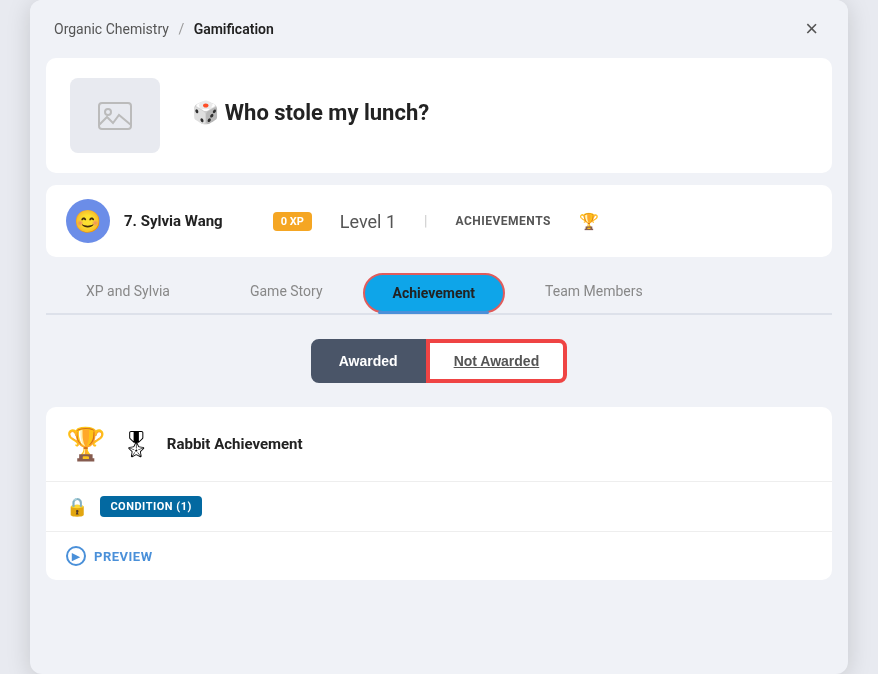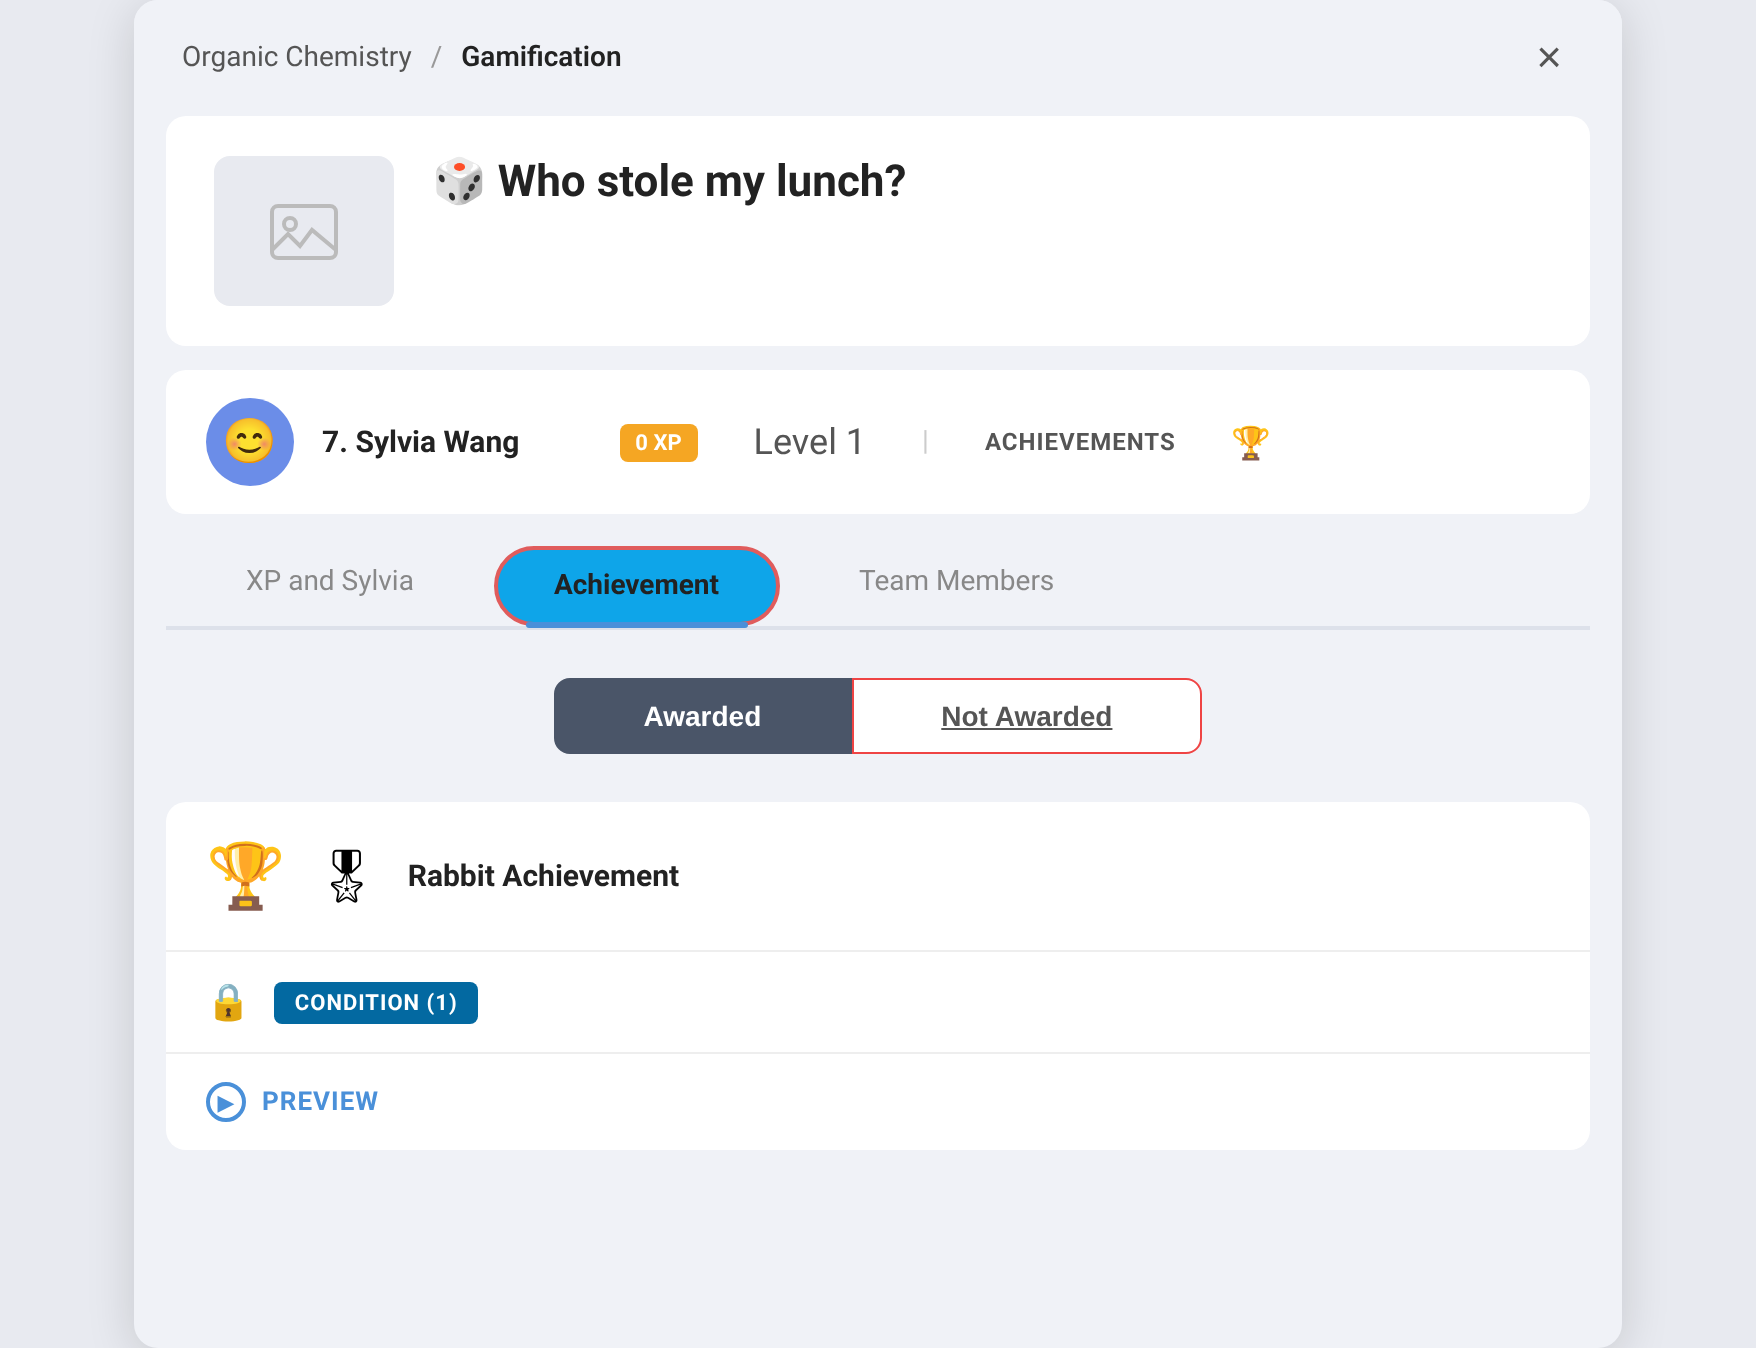--- a/index.html
+++ b/index.html
@@ -7,21 +7,21 @@
       font-family: -apple-system, BlinkMacSystemFont, 'Segoe UI', Roboto, sans-serif;
       background: #e8eaf0;
       display: flex;
       justify-content: center;
       align-items: center;
       min-height: 100vh;
     }
     .modal {
       background: #f0f2f7;
       border-radius: 12px;
-      width: 744px;
+      width: 818px;
       min-height: 674px;
       position: relative;
       padding: 0;
       overflow: hidden;
       box-shadow: 0 4px 24px rgba(0,0,0,0.15);
     }
     .modal-header {
       display: flex;
       align-items: center;
       justify-content: space-between;
@@ -42,22 +42,22 @@
       color: #555;
       line-height: 1;
       padding: 2px 6px;
     }
     .course-info-card {
       background: #fff;
       margin: 0 16px 12px 16px;
       border-radius: 10px;
       padding: 20px 24px;
       display: flex;
-      align-items: flex-start;
-      gap: 19px;
+      align-items: center;
+      gap: 32px;
     }
     .course-thumbnail {
       width: 90px;
       height: 75px;
       background: #e8eaf0;
       border-radius: 8px;
       display: flex;
       align-items: center;
       justify-content: center;
       flex-shrink: 0;
@@ -171,24 +171,24 @@
     }
     .content-area {
       padding: 24px 16px 16px 16px;
     }
     .toggle-group {
       display: flex;
       justify-content: center;
       margin-bottom: 24px;
     }
     .toggle-btn {
-      padding: 10px 44px;
+      padding: 10px 24px;
       font-size: 14px;
       font-weight: 600;
-      border: 1px solid #ef4444;
+      border: 4px solid #ef4444;
       cursor: pointer;
       background: #fff;
       color: #555;
     }
     .toggle-btn.selected {
       background: #4a5568;
       color: #fff;
       border-color: #4a5568;
     }
     .toggle-btn:first-child {
@@ -305,20 +305,23 @@
       <span class="divider-v">|</span>
       <span class="achievements-label">ACHIEVEMENTS</span>
       <span>🏆</span>
     </div>
   </div>
 
   <div class="tabs">
     <div class="tab-item">
       <span>XP and Sylvia</span>
     </div>
+    <div class="tab-item">
+      <span>Game Story</span>
+    </div>
     <div class="tab-active-wrapper">
       <div class="tab-active-inner">
         <span>Achievement</span>
       </div>
     </div>
     <div class="tab-item">
       <span>Team Members</span>
     </div>
   </div>
 

